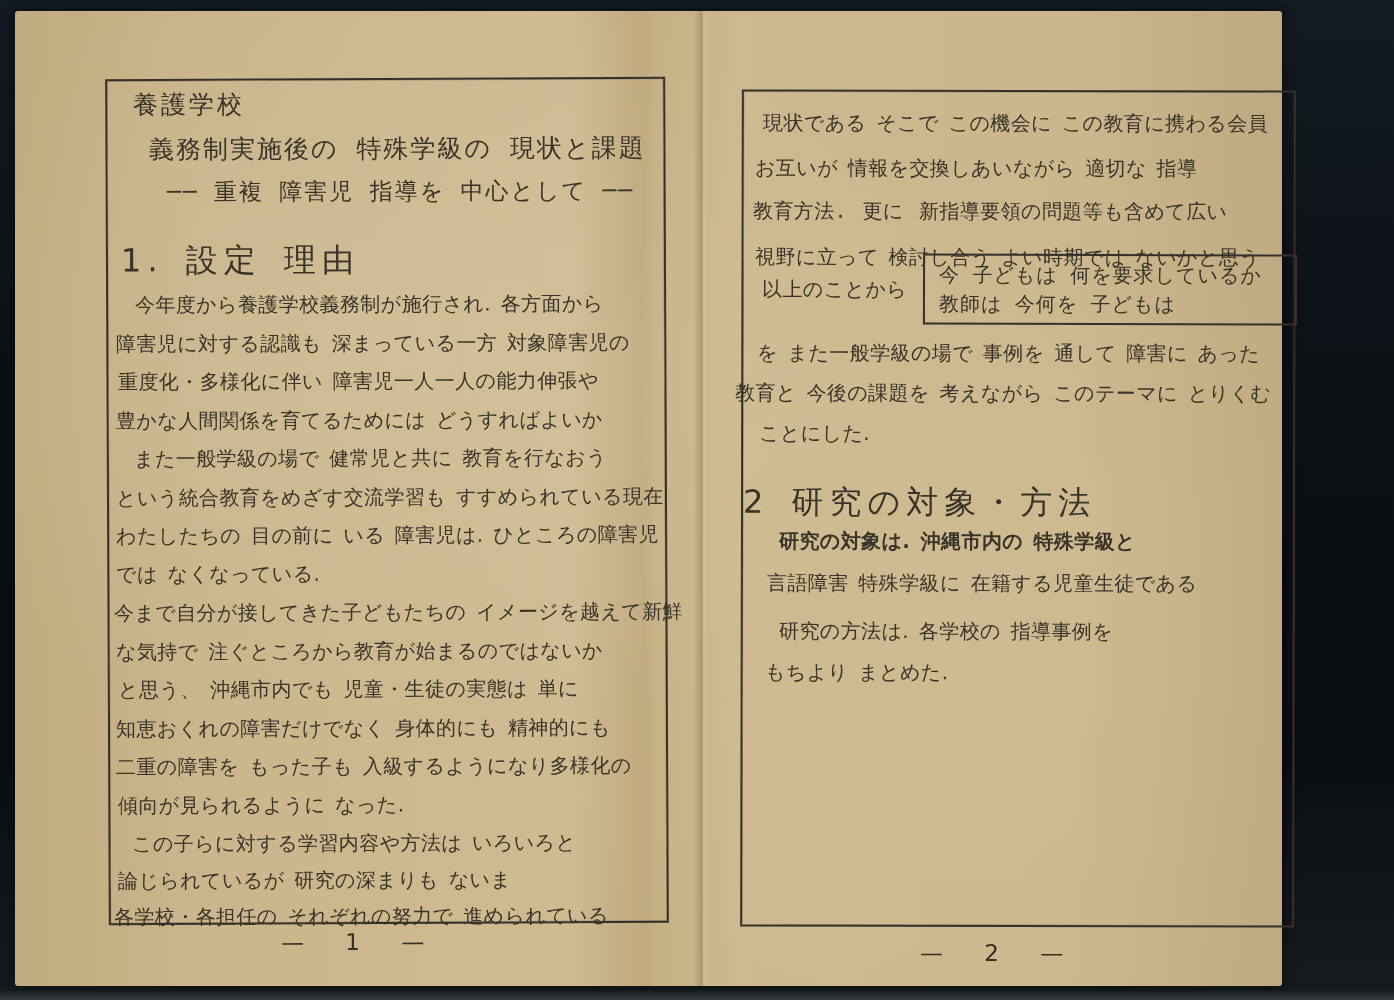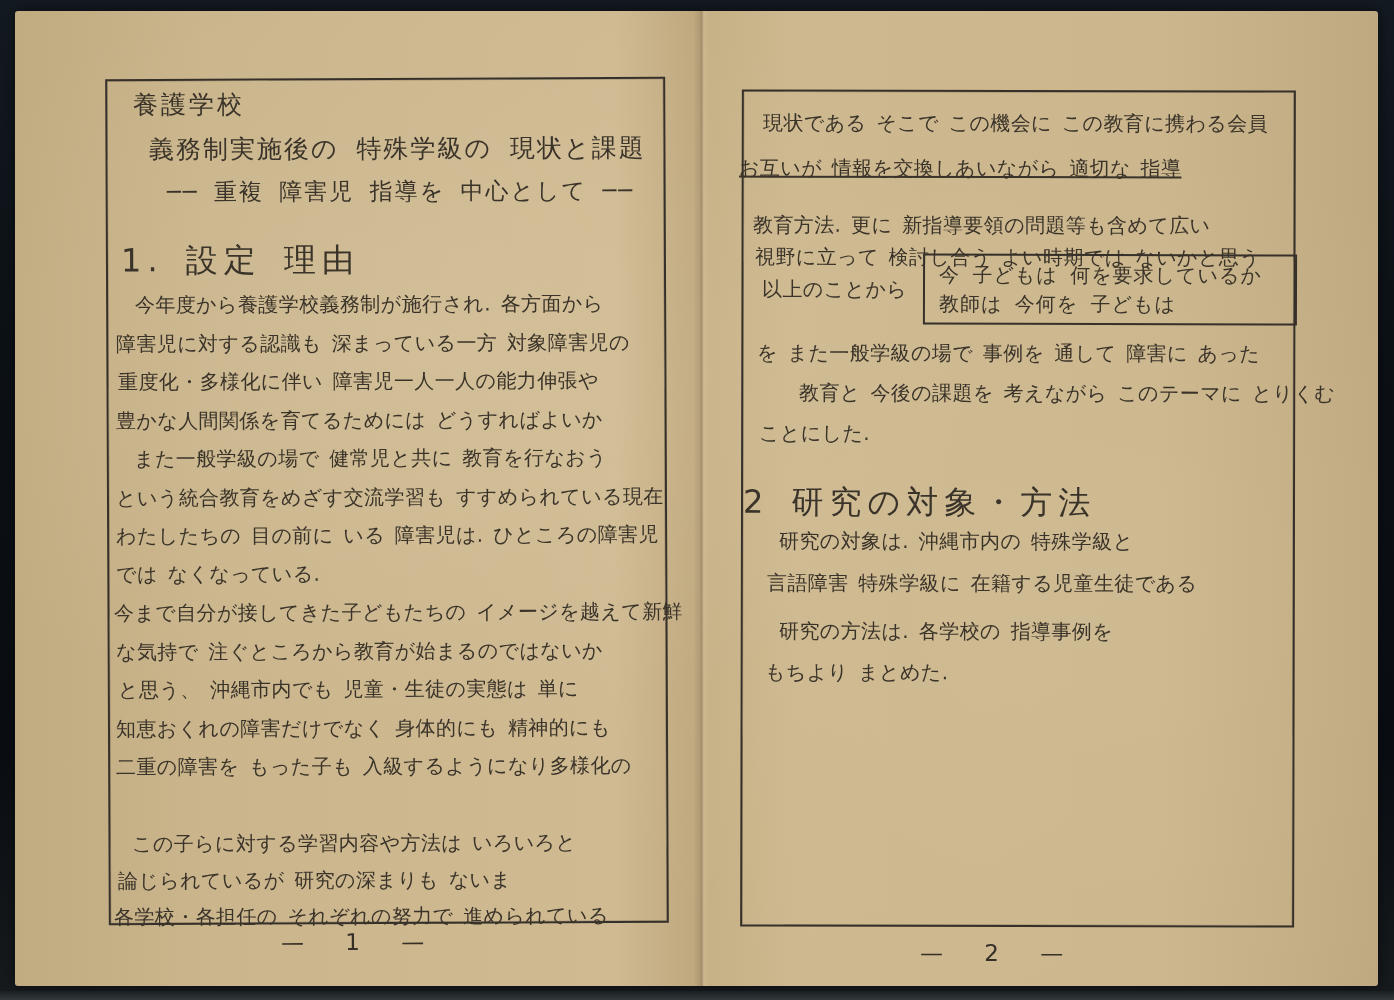--- a/index.html
+++ b/index.html
@@ -6,21 +6,21 @@
   body{
     width:1394px;height:1000px;position:relative;overflow:hidden;
     background:linear-gradient(180deg,#131a21 0%,#0c1116 35%,#0a0e13 75%,#171b1e 100%);
     font-family:"DejaVu Sans",sans-serif;
   }
   .table-edge{
     position:absolute;left:0;bottom:0;width:100%;height:9px;
     background:linear-gradient(180deg,#1a1f22,#34393c);
   }
   .paper{
-    position:absolute;left:15px;top:11px;width:1363px;height:975px;
+    position:absolute;left:15px;top:11px;width:1267px;height:975px;
     border-radius:3px;
     background:
       radial-gradient(ellipse 900px 600px at 30% 35%, rgba(255,246,222,0.10), rgba(0,0,0,0) 65%),
       radial-gradient(ellipse 800px 700px at 78% 60%, rgba(255,244,214,0.07), rgba(0,0,0,0) 70%),
       linear-gradient(90deg,#c1ab81 0%,#cab58c 14%,#cfba92 44%,#c0a97f 49.6%,#c6b086 50.6%,#cdb88f 57%,#cbb68d 84%,#bfa980 100%);
     box-shadow:0 0 14px rgba(0,0,0,0.55);
   }
   .crease{
     position:absolute;left:678px;top:0;width:16px;height:100%;
     background:linear-gradient(90deg,rgba(0,0,0,0) 0%,rgba(74,60,38,0.18) 45%,rgba(58,46,28,0.28) 52%,rgba(255,244,215,0.10) 68%,rgba(0,0,0,0) 100%);
@@ -64,48 +64,49 @@
   <div class="hw bl" style="left:101px;top:397px;">豊かな人間関係を育てるためには どうすればよいか</div>
   <div class="hw bl" style="left:119px;top:435px;">また一般学級の場で 健常児と共に 教育を行なおう</div>
   <div class="hw bl" style="left:101px;top:474px;">という統合教育をめざす交流学習も すすめられている現在</div>
   <div class="hw bl" style="left:101px;top:512px;">わたしたちの 目の前に いる 障害児は. ひところの障害児</div>
   <div class="hw bl" style="left:101px;top:551px;">では なくなっている.</div>
   <div class="hw bl" style="left:99px;top:589px;">今まで自分が接してきた子どもたちの イメージを越えて新鮮</div>
   <div class="hw bl" style="left:101px;top:628px;">な気持で 注ぐところから教育が始まるのではないか</div>
   <div class="hw bl" style="left:103px;top:666px;">と思う、 沖縄市内でも 児童・生徒の実態は 単に</div>
   <div class="hw bl" style="left:101px;top:705px;">知恵おくれの障害だけでなく 身体的にも 精神的にも</div>
   <div class="hw bl" style="left:101px;top:743px;">二重の障害を もった子も 入級するようになり多様化の</div>
+  <div class="hw bl" style="left:103px;top:782px;">傾向が見られるように なった.</div>
   <div class="hw bl" style="left:117px;top:820px;">この子らに対する学習内容や方法は いろいろと</div>
   <div class="hw bl" style="left:103px;top:857px;">論じられているが 研究の深まりも ないまゝ</div>
   <div class="hw bl" style="left:99px;top:893px;">各学校・各担任の それぞれの努力で 進められている</div>
 
   <div class="hw pageno" style="left:266px;top:918px;">— 1 —</div>
 
   <div class="frame frame-right"></div>
 
   <div class="rt">
     <div class="hw bl" style="left:748px;top:92px;">現状である  そこで この機会に この教育に携わる会員</div>
-    <div class="hw bl" style="left:724px;top:137px;text-decoration:underline;">お互いが 情報を交換しあいながら 適切な 指導</div>
-    <div class="hw bl" style="left:738px;top:194px;">教育方法. 更に 新指導要領の問題等も含めて広い</div>
+    <div class="hw bl" style="left:740px;top:137px;">お互いが 情報を交換しあいながら 適切な 指導</div>
+    <div class="hw bl" style="left:738px;top:182px;font-family:Liberation Mono, monospace;">教育方法. 更に 新指導要領の問題等も含めて広い</div>
     <div class="hw bl" style="left:740px;top:226px;">視野に立って 検討し合う よい時期では ないかと思う</div>
 
     <div class="hw bl" style="left:747px;top:258px;">以上のことから</div>
 
     <div class="boxed" style="left:908px;top:243px;width:344px;">
       <div class="bn">今 子どもは 何を要求しているか</div>
       <div class="bn">教師は 今何を 子どもは</div>
     </div>
 
     <div class="hw bl" style="left:742px;top:322px;">を また一般学級の場で 事例を 通して 障害に あった</div>
-    <div class="hw bl" style="left:784px;top:362px;">教育と 今後の課題を 考えながら このテーマに とりくむ</div>
+    <div class="hw bl" style="left:720px;top:362px;">教育と 今後の課題を 考えながら このテーマに とりくむ</div>
     <div class="hw bl" style="left:744px;top:402px;">ことにした.</div>
 
     <div class="hw sec-head" style="left:728px;top:462px;">2 研究の対象・方法</div>
 
-    <div class="hw bl" style="left:764px;top:510px;">研究の対象は. 沖縄市内の  特殊学級と</div>
+    <div class="hw bl" style="left:764px;top:510px;font-weight:bold;">研究の対象は. 沖縄市内の  特殊学級と</div>
     <div class="hw bl" style="left:752px;top:552px;">言語障害 特殊学級に 在籍する児童生徒である</div>
     <div class="hw bl" style="left:764px;top:600px;">研究の方法は. 各学校の 指導事例を</div>
     <div class="hw bl" style="left:750px;top:641px;">もちより まとめた.</div>
 
     <div class="hw pageno" style="left:905px;top:921px;">— 2 —</div>
   </div>
 </div>
 
 <div class="table-edge"></div>
 

